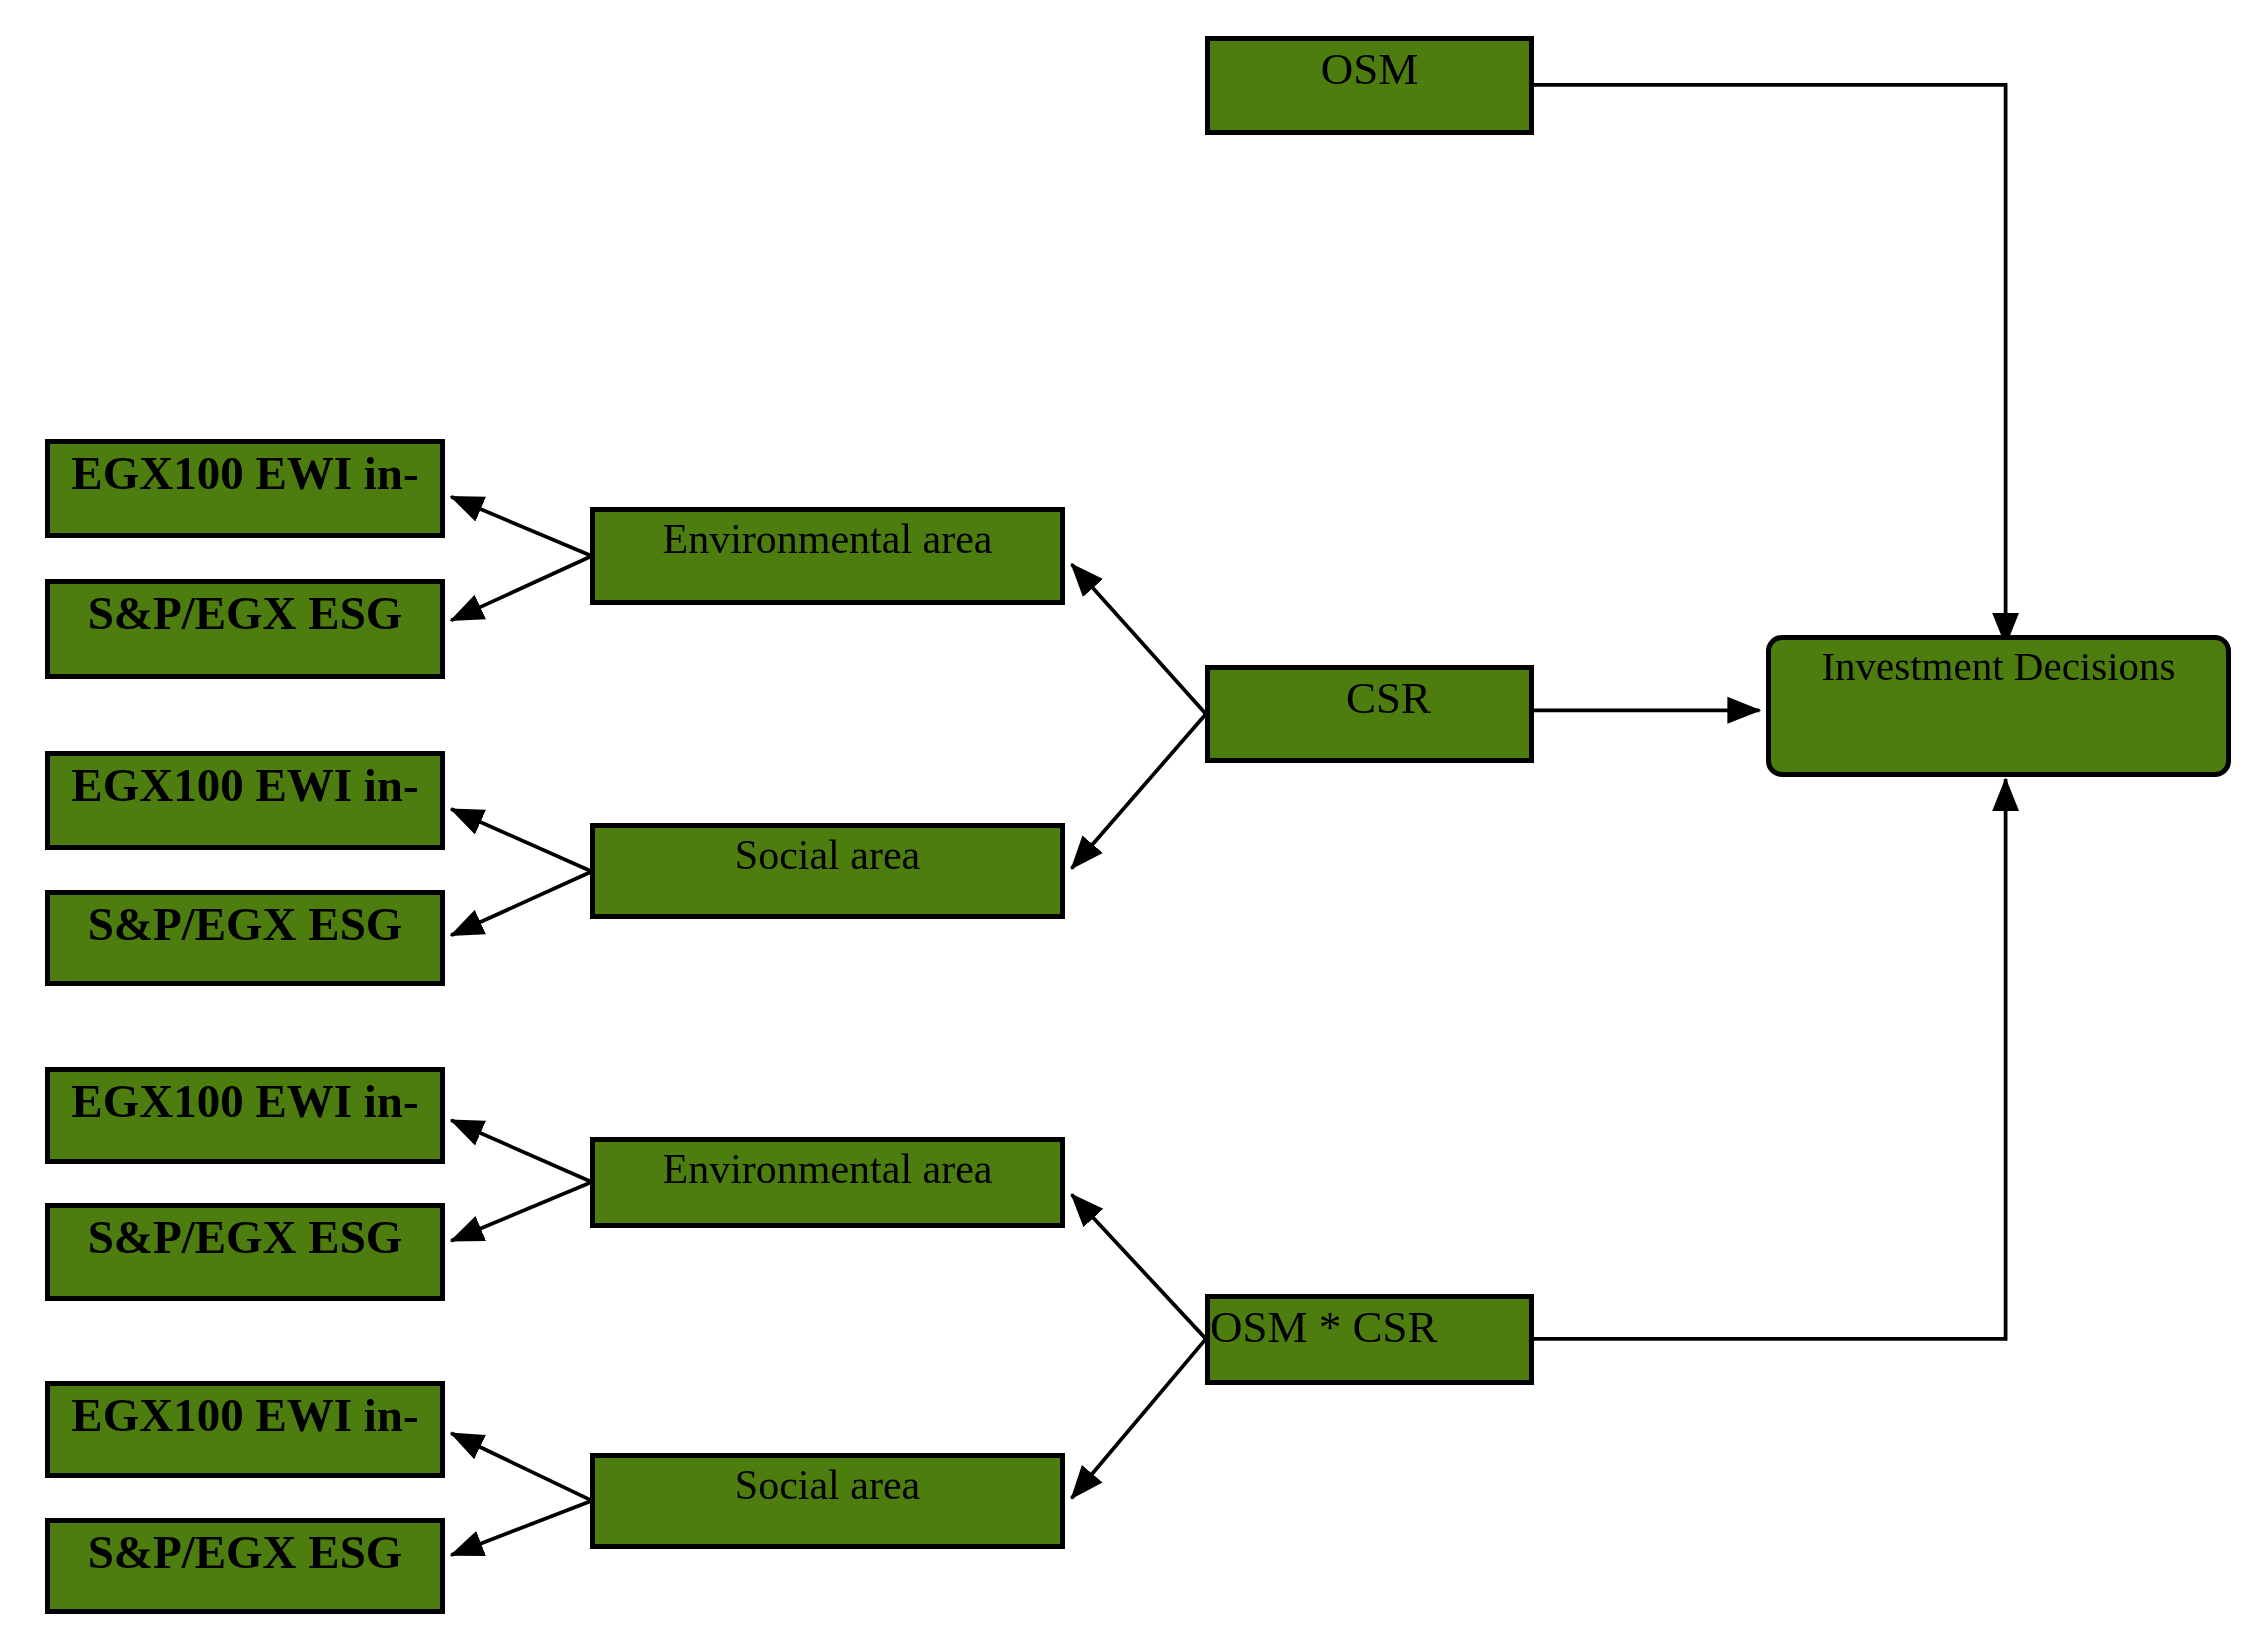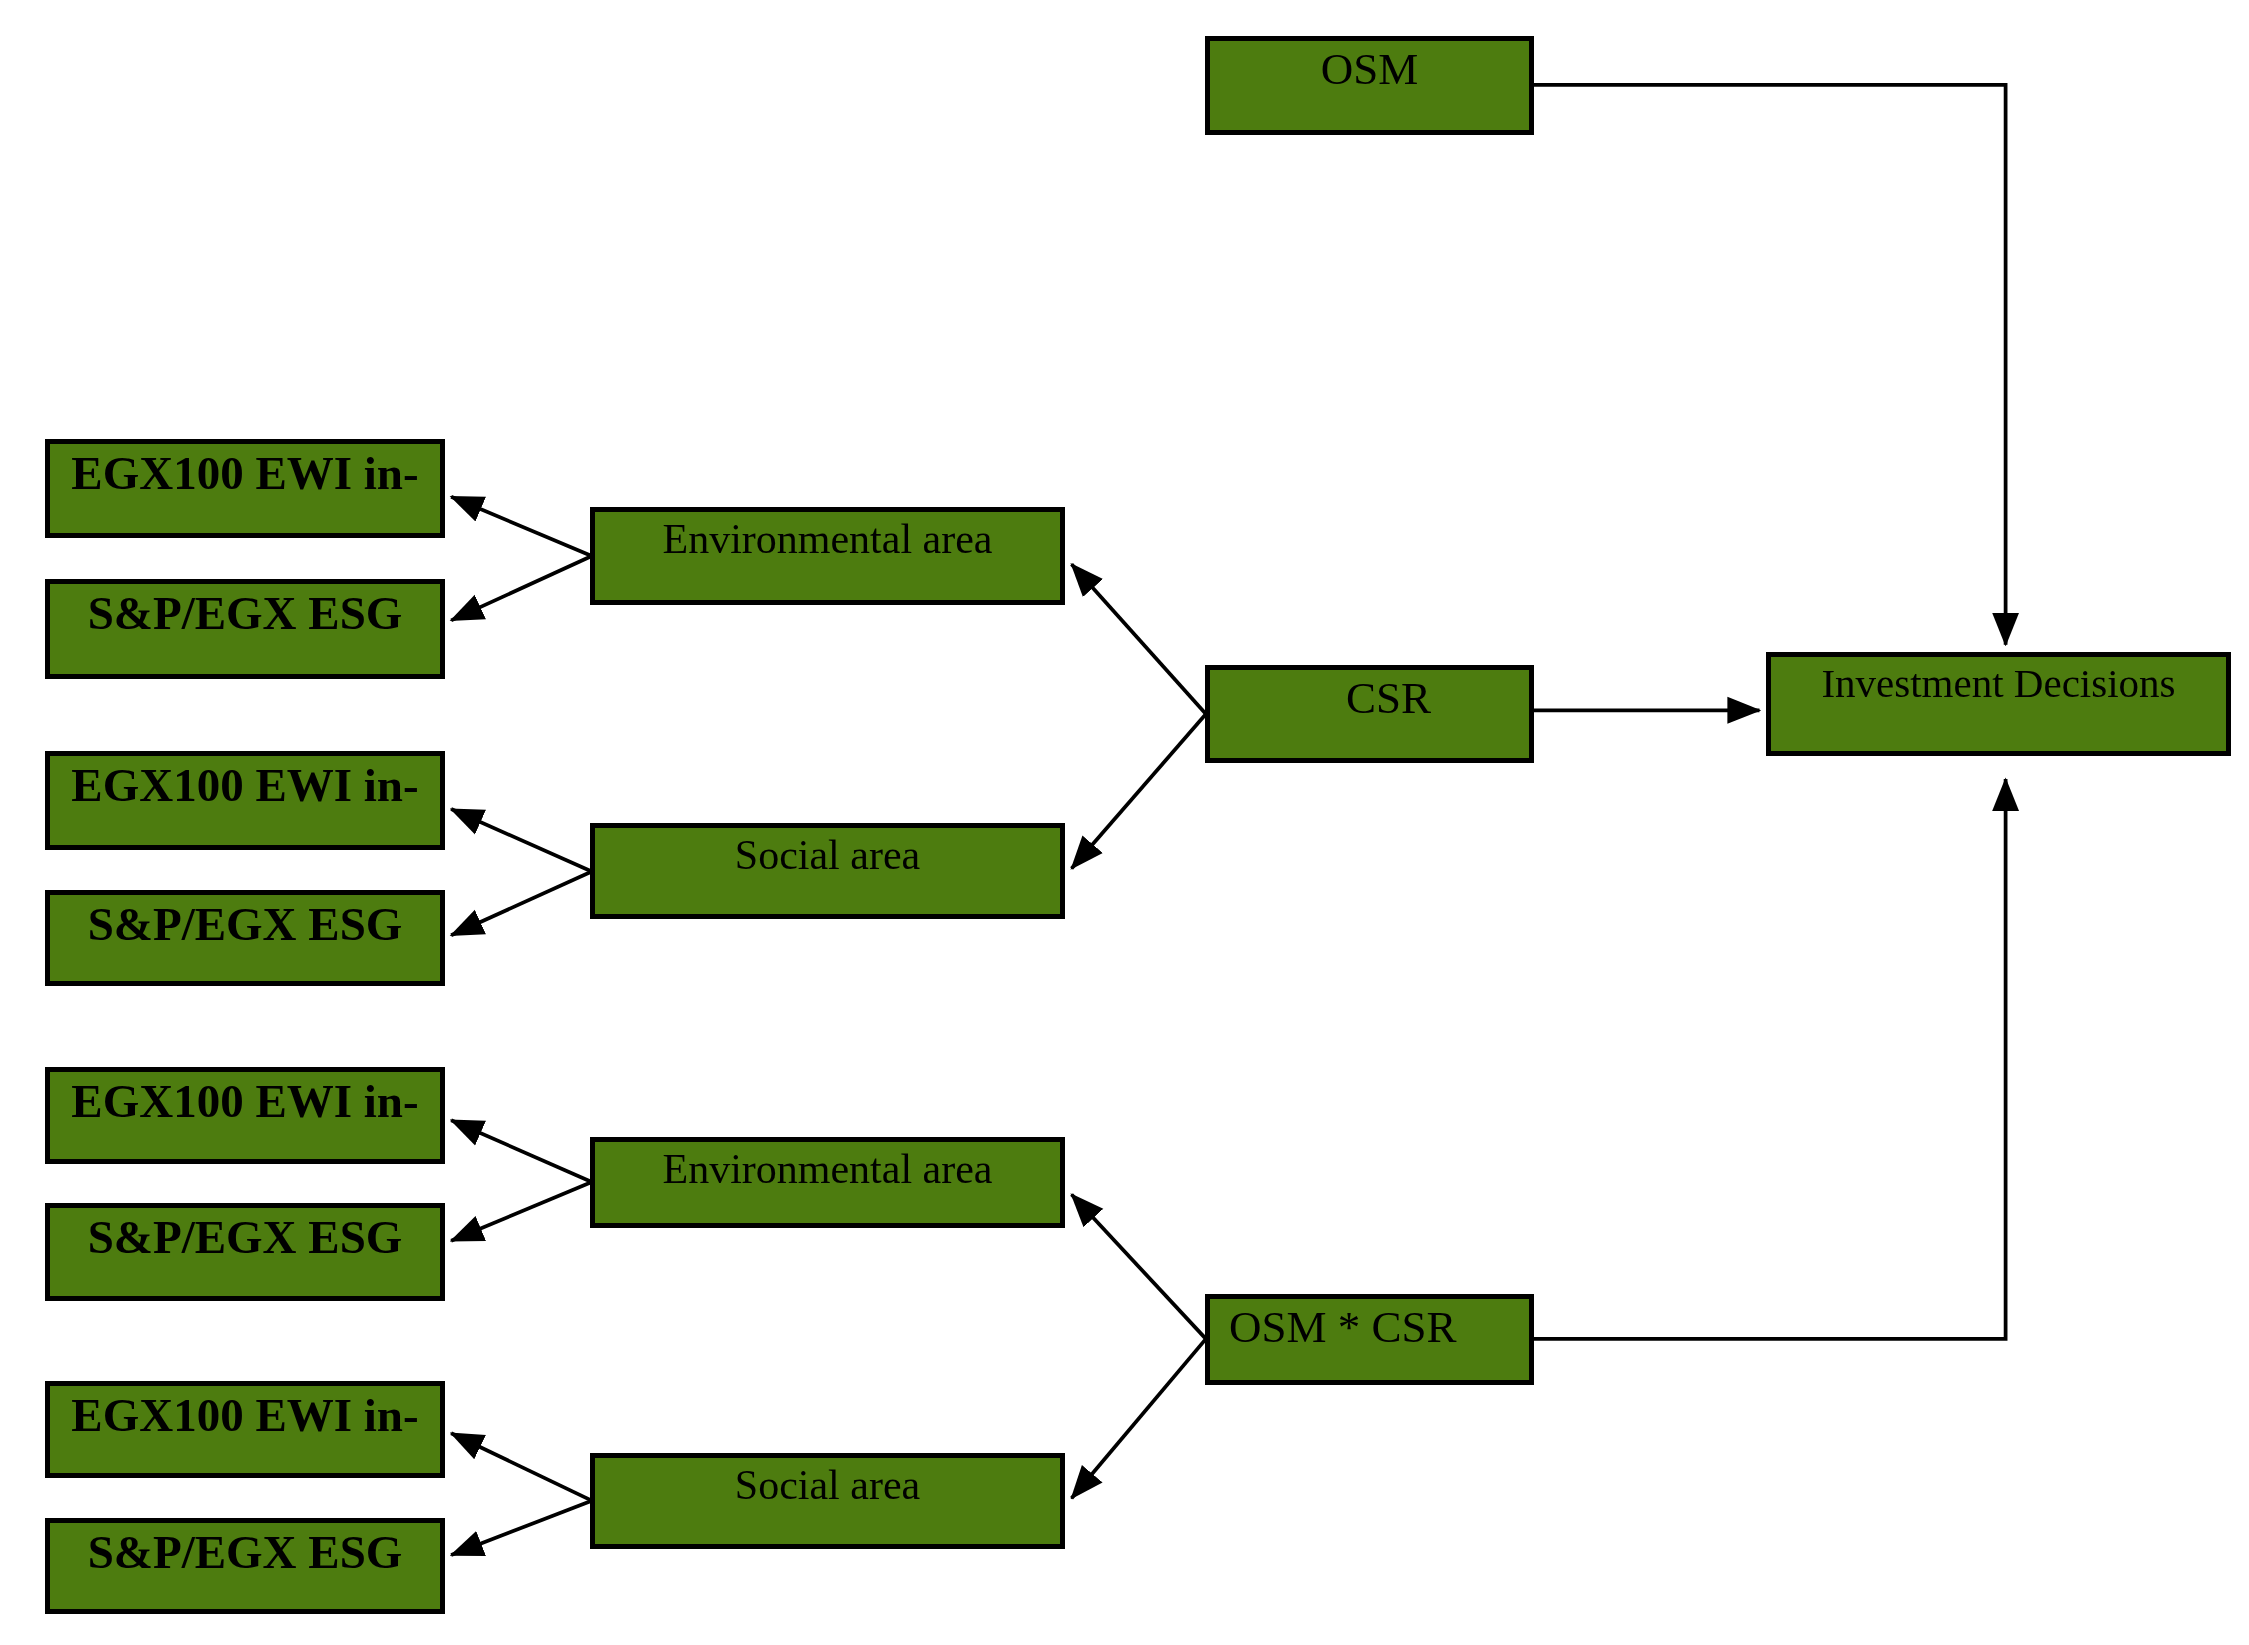--- a/index.html
+++ b/index.html
@@ -41,21 +41,21 @@
   .node .node-label {
     display: block;
     line-height: 1;
     padding-top: 6.2px; 
   }
   .n-left { font-size: 47px; font-weight: bold; }
   .n-mid  { font-size: 42px; }
   .n-hub  { font-size: 45px; }
   .n-big  { font-size: 41px; }
   .align-left { justify-content: flex-start; }
-  .align-left .node-label { padding-left: 19px; }
+  .align-left .node-label { padding-left: 0; }
 </style>
 </head>
 <body>
 
 <div id="diagram-canvas">
   <svg id="edge-layer" viewBox="0 0 3601 2633" xmlns="http://www.w3.org/2000/svg">
     <defs>
       <marker id="arrow" viewBox="0 0 10 8" markerWidth="9" markerHeight="8" refX="9.5" refY="4" orient="auto" markerUnits="strokeWidth">
         <path d="M 0 0 L 10 4 L 0 8 Z" fill="#000000"></path>
       </marker>
@@ -116,17 +116,17 @@
     </div>
     <div class="node n-hub" style="left: 1205px; top: 36px; width: 329px; height: 99px;">
       <span class="node-label">OSM</span>
     </div>
     <div class="node n-hub" style="left: 1205px; top: 665px; width: 329px; height: 98px; padding-left: 38px;">
       <span class="node-label">CSR</span>
     </div>
     <div class="node n-hub align-left" style="left: 1205px; top: 1294px; width: 329px; height: 91px;">
       <span class="node-label">OSM * CSR</span>
     </div>
-    <div class="node n-big" style="left: 1766px; top: 652px; width: 465px; height: 104px;">
+    <div class="node n-big" style="left: 1766px; top: 635px; width: 465px; height: 142px; border-radius: 16px;">
       <span class="node-label">Investment Decisions</span>
     </div>
   </div>
 
 
 </body></html>

